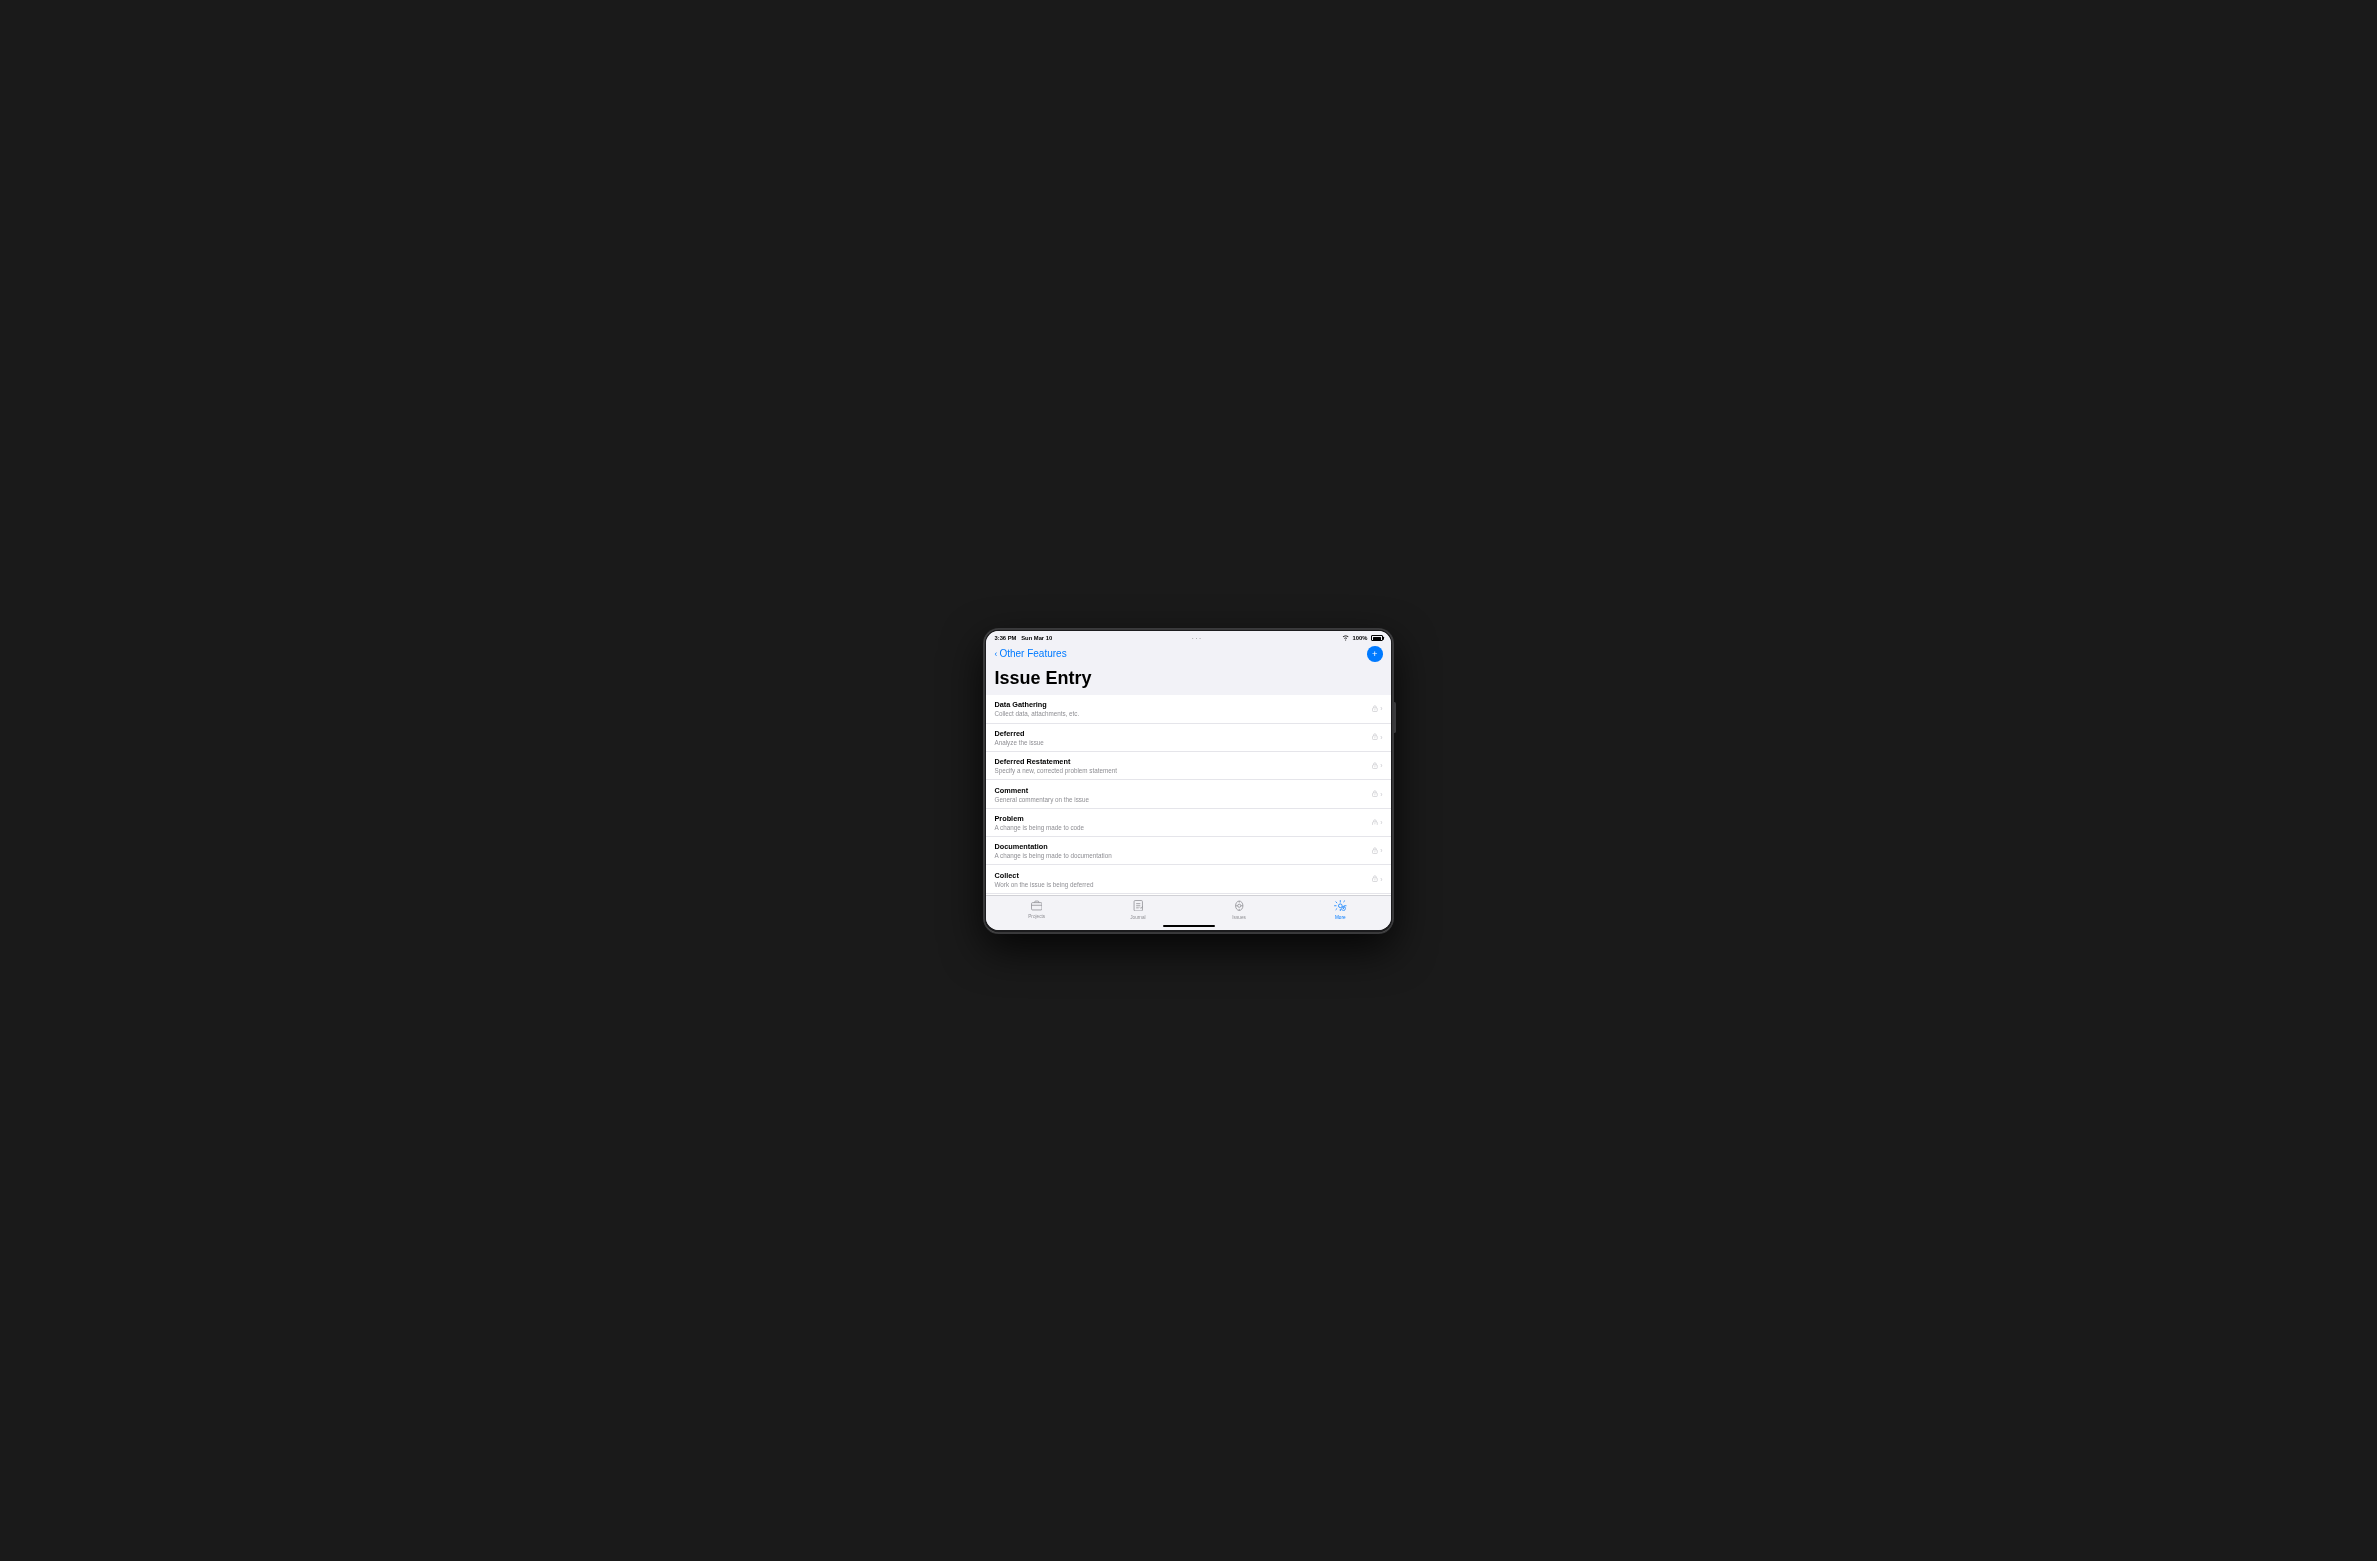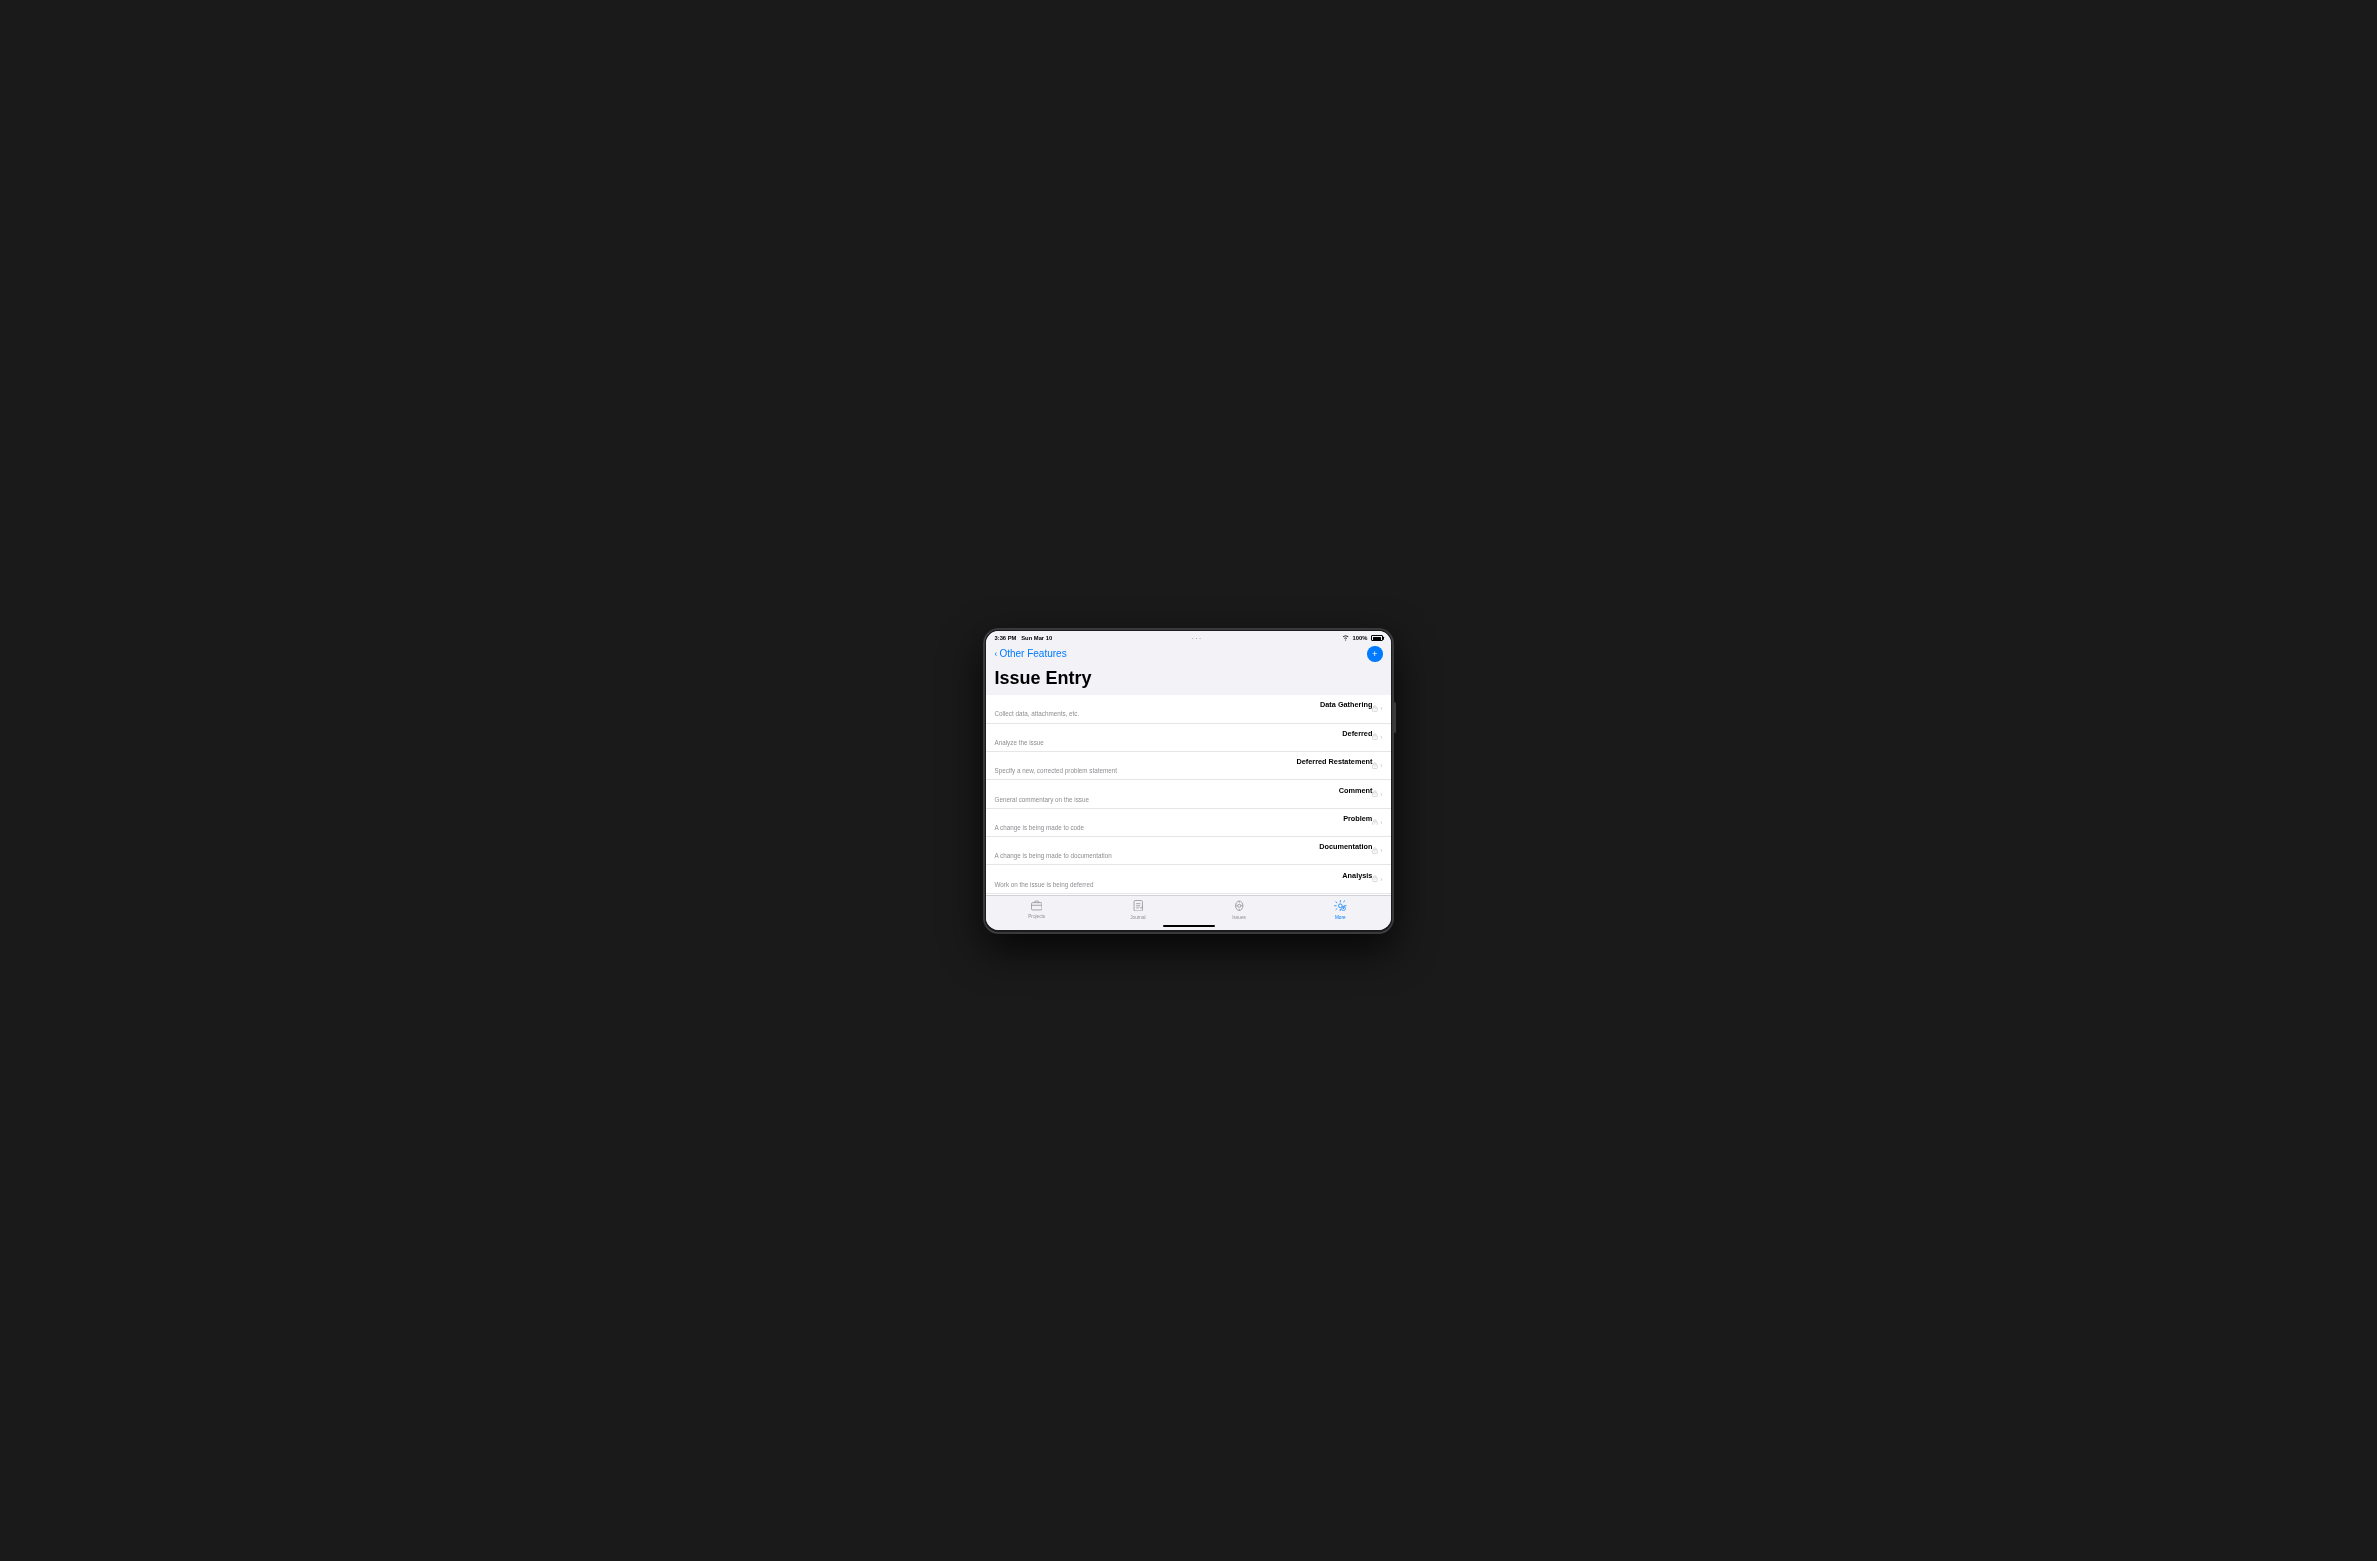--- a/index.html
+++ b/index.html
@@ -212,21 +212,20 @@
 
     .list-item-content {
       flex: 1;
     }
 
     .list-item-title {
       font-size: 7.3px;
       font-weight: 600;
       color: #000;
       margin-bottom: 1px;
-      text-align: right;
     }
 
     .list-item-subtitle {
       font-size: 6.3px;
       color: #8e8e93;
     }
 
     .list-item-right {
       display: flex;
       align-items: center;
@@ -433,21 +432,21 @@
           <rect x="1" y="5.5" width="9" height="7" rx="1.5" stroke="#c7c7cc" stroke-width="1.3" fill="none"></rect>
           <path d="M3 5.5V4a2.5 2.5 0 0 1 5 0v1.5" stroke="#c7c7cc" stroke-width="1.3" fill="none"></path>
           <circle cx="5.5" cy="9" r="1" fill="#c7c7cc"></circle>
         </svg>
       </span>
       <span class="chevron-right">›</span>
     </div>
   </div>
           <div class="list-item">
     <div class="list-item-content">
-      <div class="list-item-title">Analysis</div>
+      <div class="list-item-title">Collect</div>
       <div class="list-item-subtitle">Work on the issue is being deferred</div>
     </div>
     <div class="list-item-right">
       <span class="lock-icon">
         <svg width="5.8" height="6.8" viewBox="0 0 11 13" fill="none">
           <rect x="1" y="5.5" width="9" height="7" rx="1.5" stroke="#c7c7cc" stroke-width="1.3" fill="none"></rect>
           <path d="M3 5.5V4a2.5 2.5 0 0 1 5 0v1.5" stroke="#c7c7cc" stroke-width="1.3" fill="none"></path>
           <circle cx="5.5" cy="9" r="1" fill="#c7c7cc"></circle>
         </svg>
       </span>

